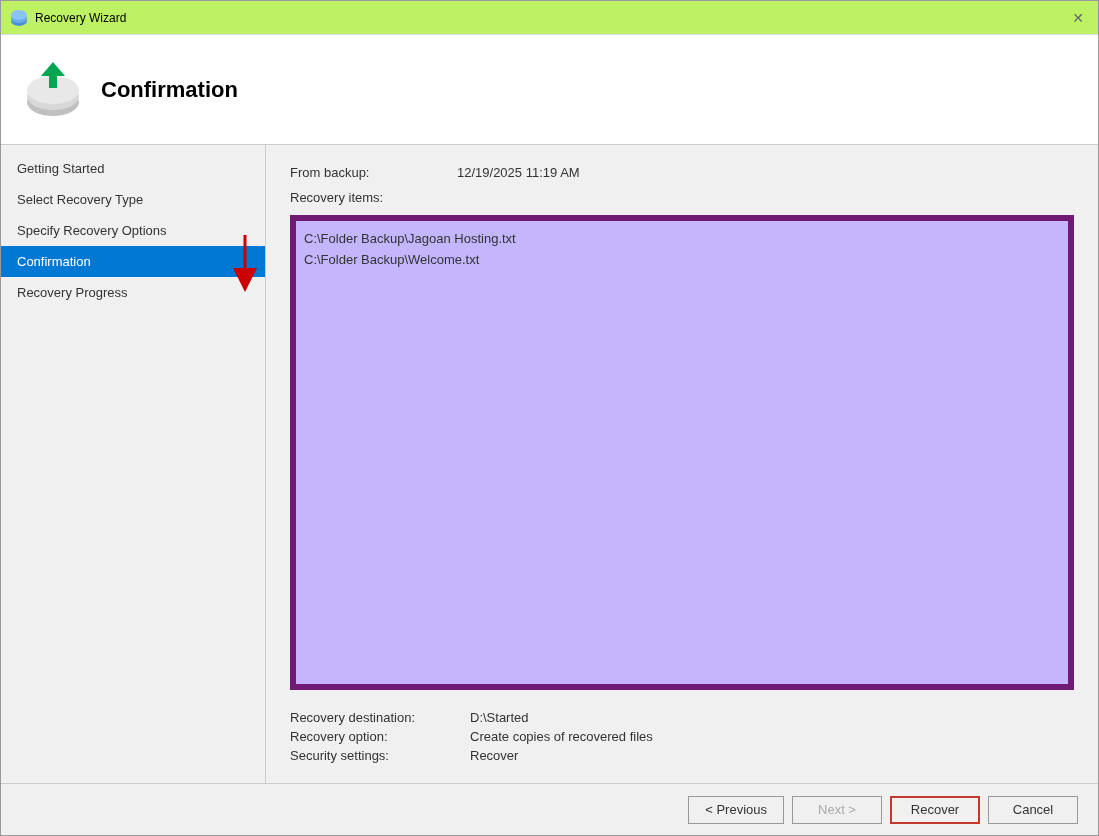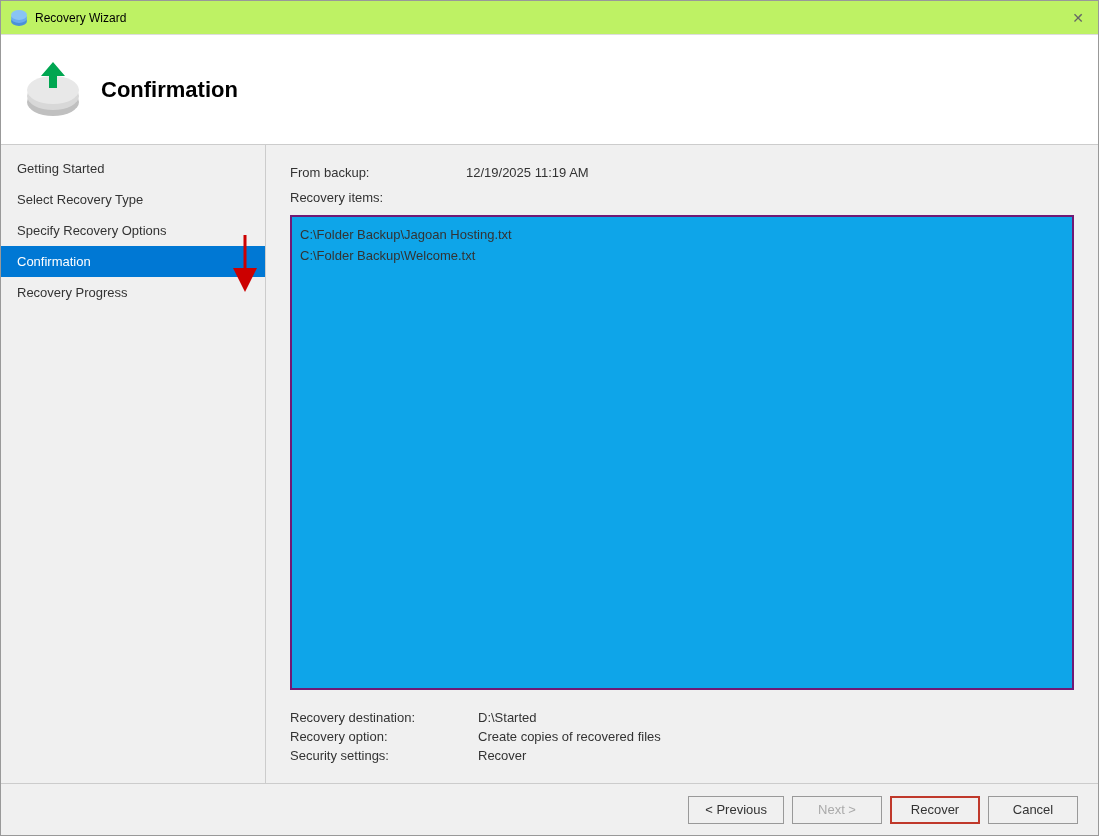--- a/index.html
+++ b/index.html
@@ -107,54 +107,54 @@
       background: #f0f0f0;
       padding: 20px 24px;
       display: flex;
       flex-direction: column;
       gap: 8px;
     }
 
     .info-row {
       display: flex;
       align-items: baseline;
-      gap: 16px;
+      gap: 7px;
       margin-bottom: 2px;
     }
     .info-label {
       width: 160px;
       font-size: 13px;
       color: #333;
       flex-shrink: 0;
     }
     .info-value {
       font-size: 13px;
       color: #333;
     }
 
     .recovery-items-box {
-      background: #0ea5e9;
-      border: 2px solid #701a75;
+      background: #c4b5fd;
+      border: 6px solid #701a75;
       padding: 8px;
       min-height: 380px;
       font-size: 13px;
       color: #333;
       line-height: 1.6;
       flex: 1;
     }
 
     .details-section {
       margin-top: 12px;
       display: flex;
       flex-direction: column;
       gap: 4px;
     }
     .detail-row {
       display: flex;
-      gap: 8px;
+      gap: 0;
     }
     .detail-label {
       width: 180px;
       font-size: 13px;
       color: #333;
       flex-shrink: 0;
     }
     .detail-value {
       font-size: 13px;
       color: #333;

